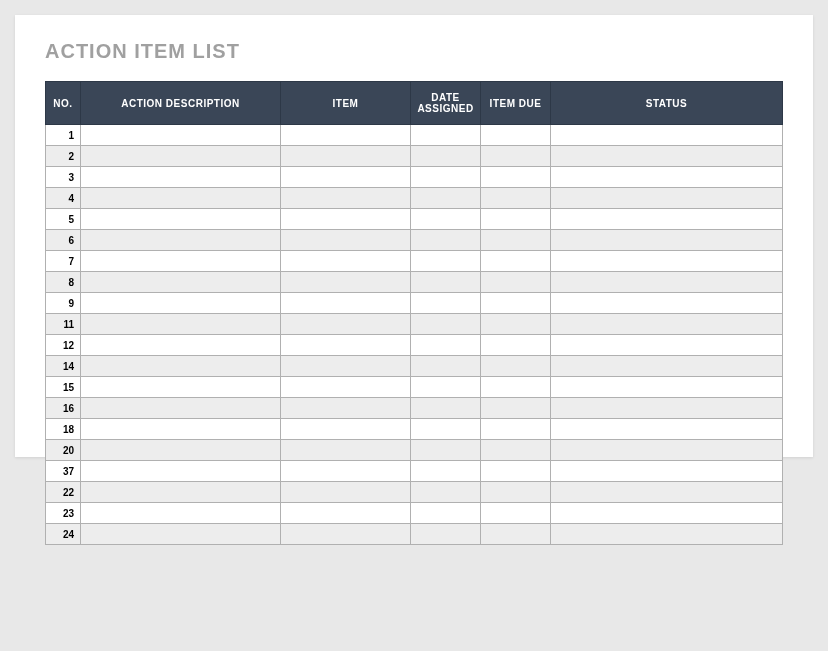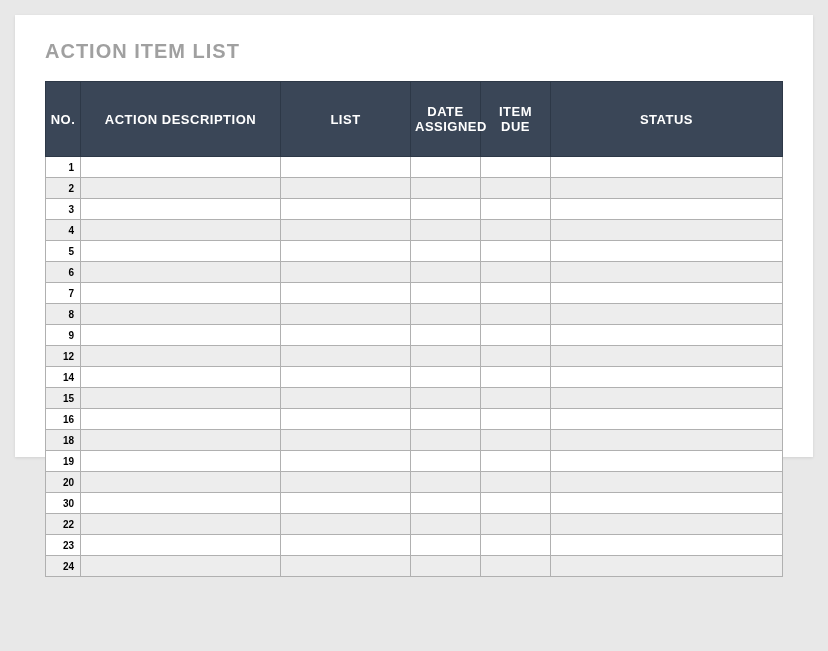--- a/index.html
+++ b/index.html
@@ -32,24 +32,24 @@
       margin-bottom: 18px;
     }
     table {
       width: 100%;
       border-collapse: collapse;
       table-layout: fixed;
     }
     thead th {
       background: #3a4657;
       color: #ffffff;
-      font-size: 13px;
+      font-size: 10px;
       font-weight: bold;
       text-align: center;
-      padding: 22px 4px;
+      padding: 10px 4px;
       border: 1px solid #2d3847;
       letter-spacing: 0.5px;
       height: 32px;
       vertical-align: middle;
     }
     tbody td {
       border: 1px solid #b0b0b0;
       height: 21px;
       font-size: 10px;
       padding: 2px 4px;
@@ -84,21 +84,21 @@
       <col class="col-action">
       <col class="col-owner">
       <col class="col-assigned">
       <col class="col-due">
       <col class="col-status">
     </colgroup>
     <thead>
       <tr>
         <th>NO.</th>
         <th>ACTION DESCRIPTION</th>
-        <th>LIST</th>
+        <th>ITEM</th>
         <th>DATE ASSIGNED</th>
         <th>ITEM DUE</th>
         <th>STATUS</th>
       </tr>
     </thead>
     <tbody id="table-body">
     <tr>
           <td class="col-no">1</td>
           <td></td>
           <td></td>
@@ -164,20 +164,28 @@
         </tr>
         <tr>
           <td class="col-no">9</td>
           <td></td>
           <td></td>
           <td></td>
           <td></td>
           <td></td>
         </tr>
         <tr>
+          <td class="col-no">11</td>
+          <td></td>
+          <td></td>
+          <td></td>
+          <td></td>
+          <td></td>
+        </tr>
+        <tr>
           <td class="col-no">12</td>
           <td></td>
           <td></td>
           <td></td>
           <td></td>
           <td></td>
         </tr>
         <tr>
           <td class="col-no">14</td>
           <td></td>
@@ -204,37 +212,29 @@
         </tr>
         <tr>
           <td class="col-no">18</td>
           <td></td>
           <td></td>
           <td></td>
           <td></td>
           <td></td>
         </tr>
         <tr>
-          <td class="col-no">19</td>
-          <td></td>
-          <td></td>
-          <td></td>
-          <td></td>
-          <td></td>
-        </tr>
-        <tr>
           <td class="col-no">20</td>
           <td></td>
           <td></td>
           <td></td>
           <td></td>
           <td></td>
         </tr>
         <tr>
-          <td class="col-no">30</td>
+          <td class="col-no">37</td>
           <td></td>
           <td></td>
           <td></td>
           <td></td>
           <td></td>
         </tr>
         <tr>
           <td class="col-no">22</td>
           <td></td>
           <td></td>

